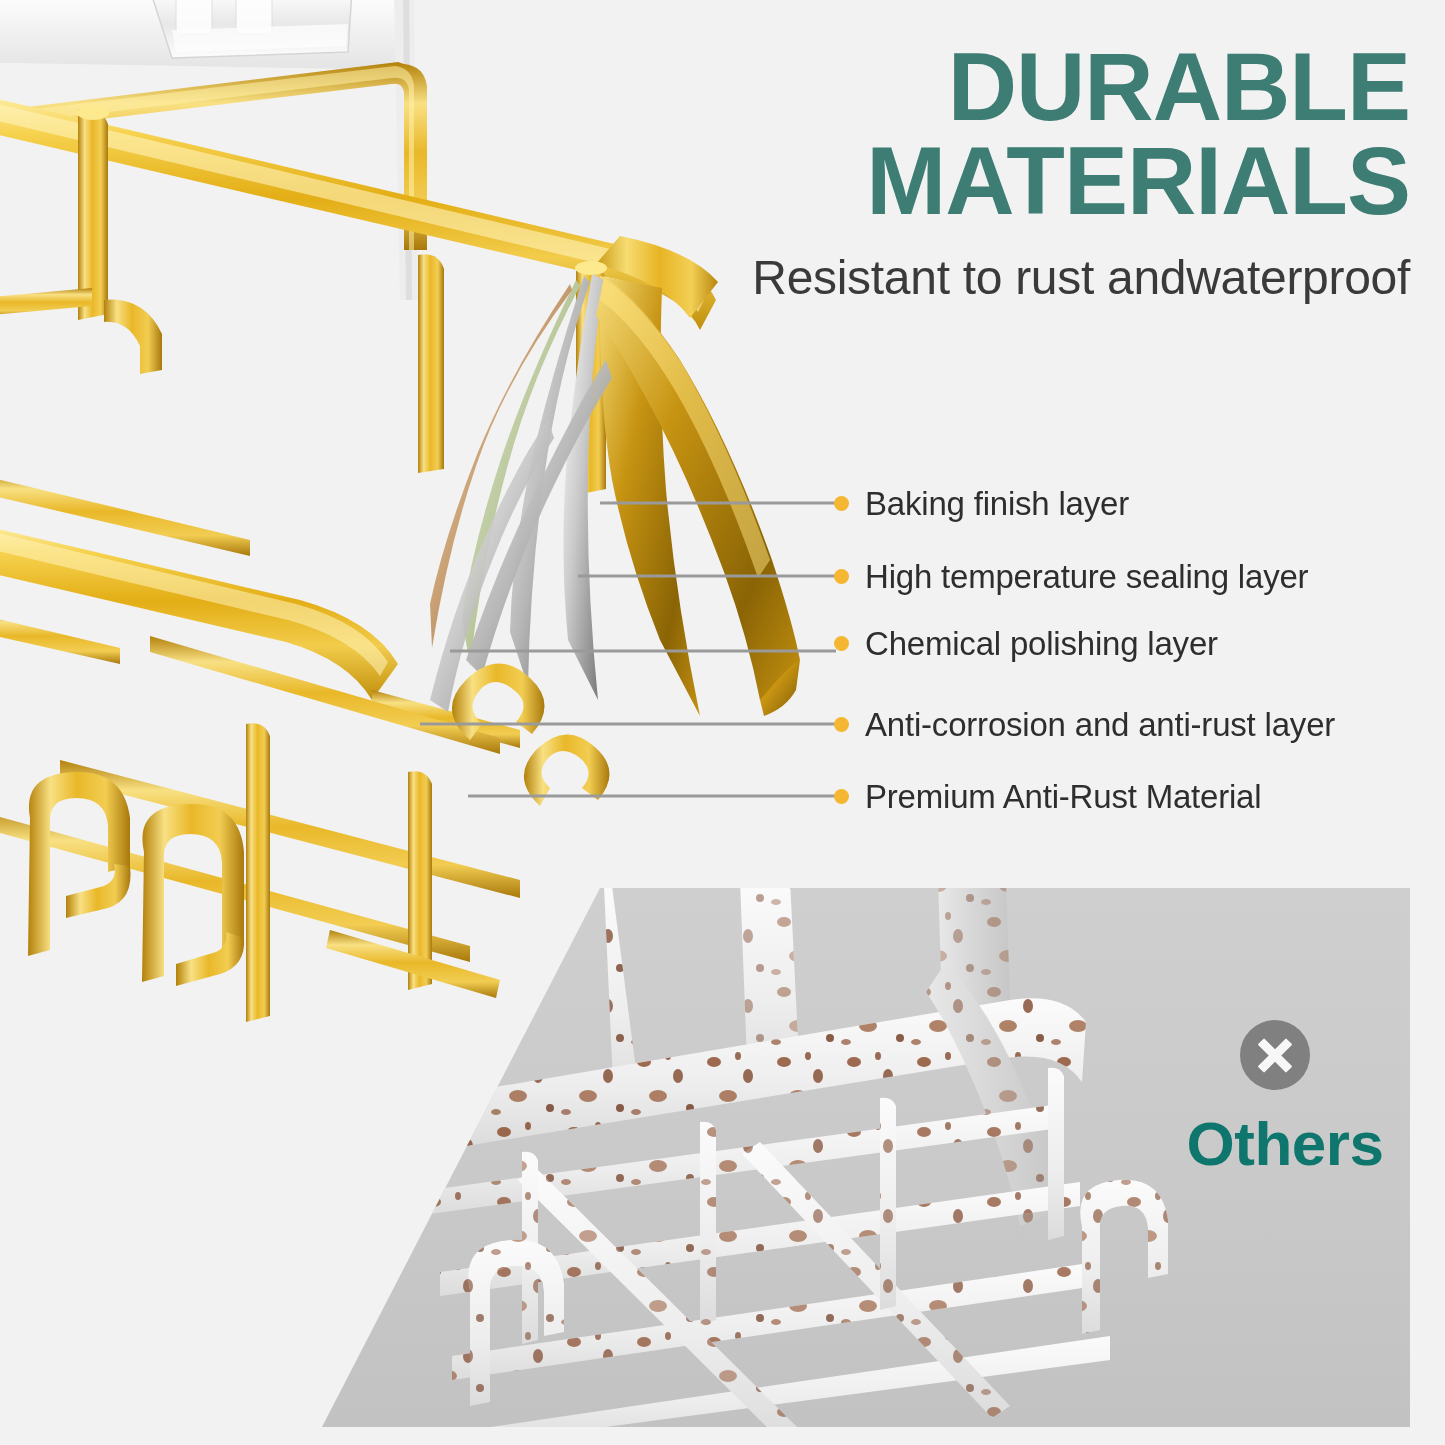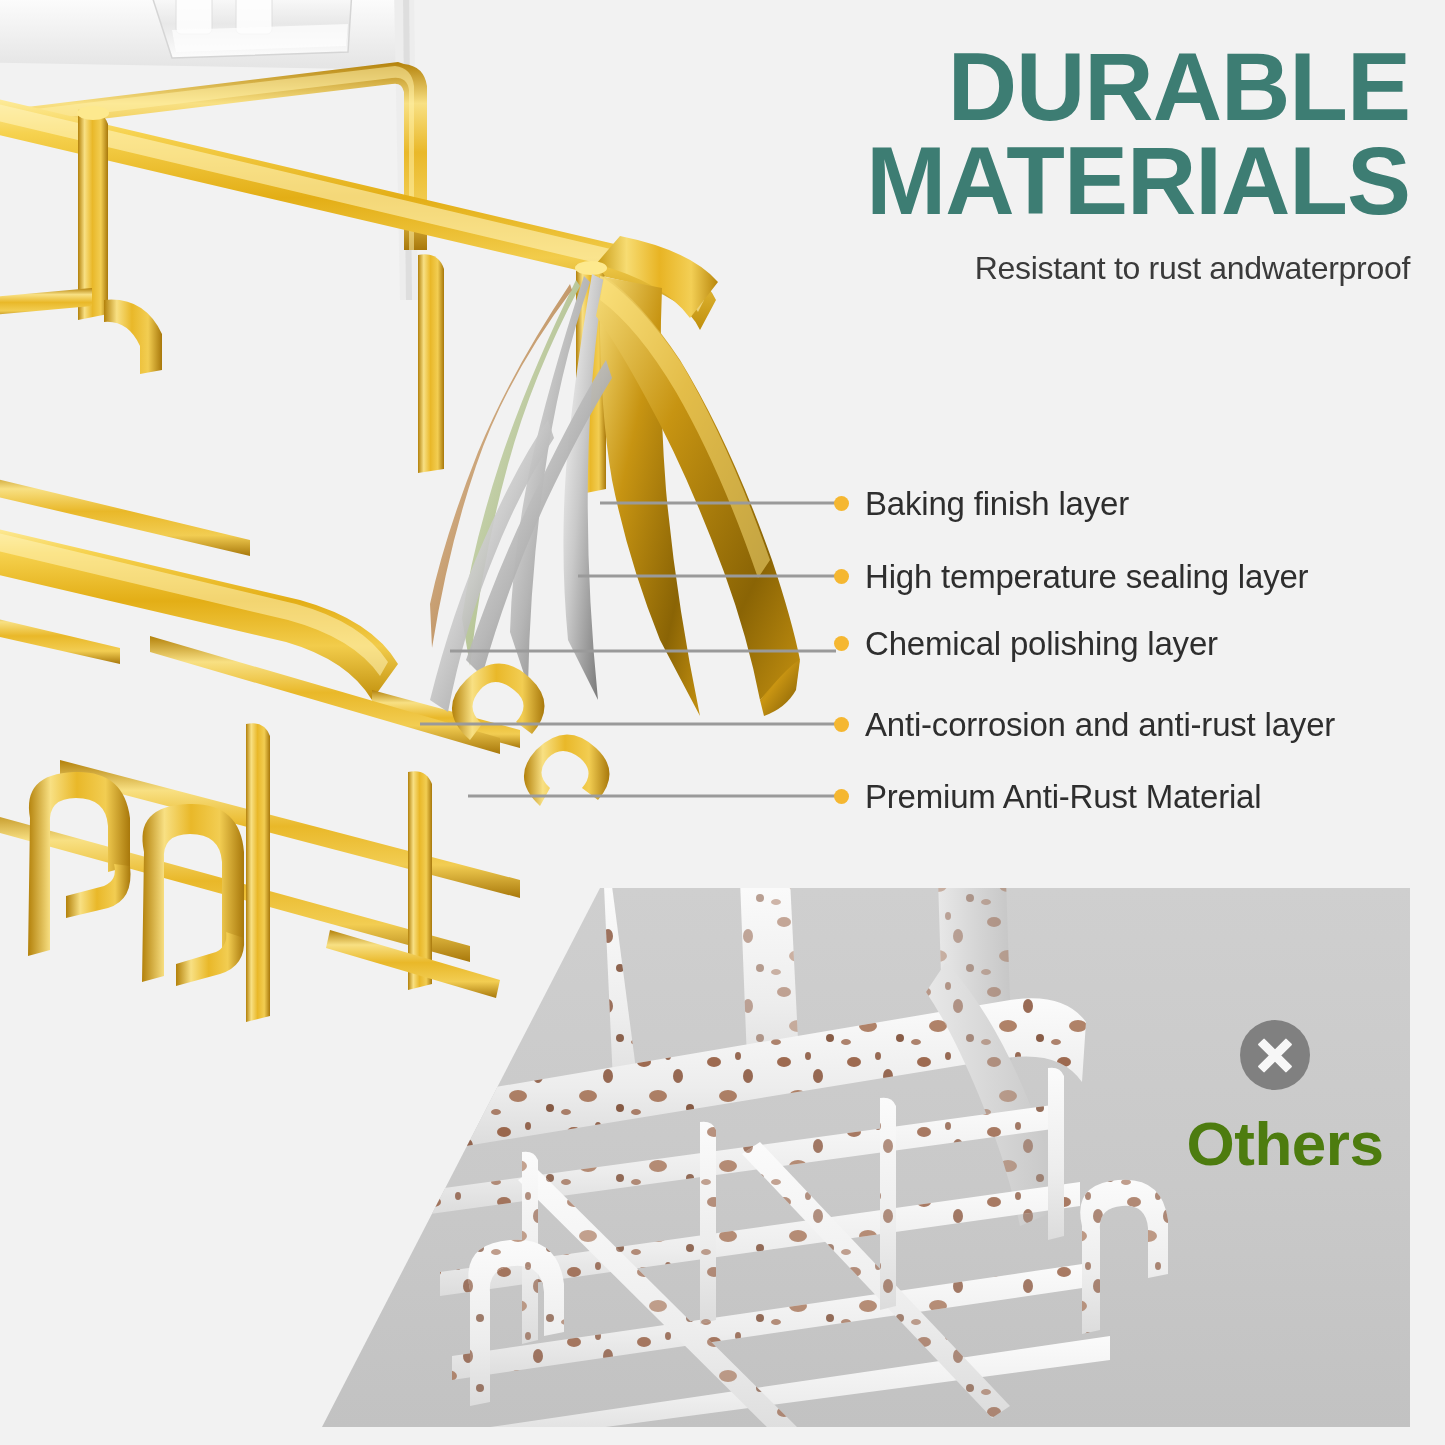--- a/index.html
+++ b/index.html
@@ -27,21 +27,21 @@
     color:#3d7d73;
     font-weight:bold;
     font-size:96px;
     line-height:0.98;
     letter-spacing:-1px;
     white-space:nowrap;
   }
   .headline .sub{
     margin-top:22px;
     color:#3a3a3a;
-    font-size:32px;
+    font-size:48px;
     font-weight:normal;
     letter-spacing:-0.3px;
     white-space:nowrap;
   }
 
   
   .callouts{
     position:absolute;
     left:834px; top:488px;
     width:600px;
@@ -92,21 +92,21 @@
   .others-badge .x1{ transform:rotate(45deg); }
   .others-badge .x2{ transform:rotate(-45deg); }
 
   .others-label{
     position:absolute;
     left:1160px; top:1108px;
     width:250px;
     text-align:center;
     font-size:62px;
     font-weight:bold;
-    color:#4d7c0f;
+    color:#0f766e;
     letter-spacing:-0.5px;
   }
 </style>
 </head>
 <body>
 
 <div id="stage">
 
   <div class="art">
     <svg width="1445" height="1445" viewBox="0 0 1445 1445">

